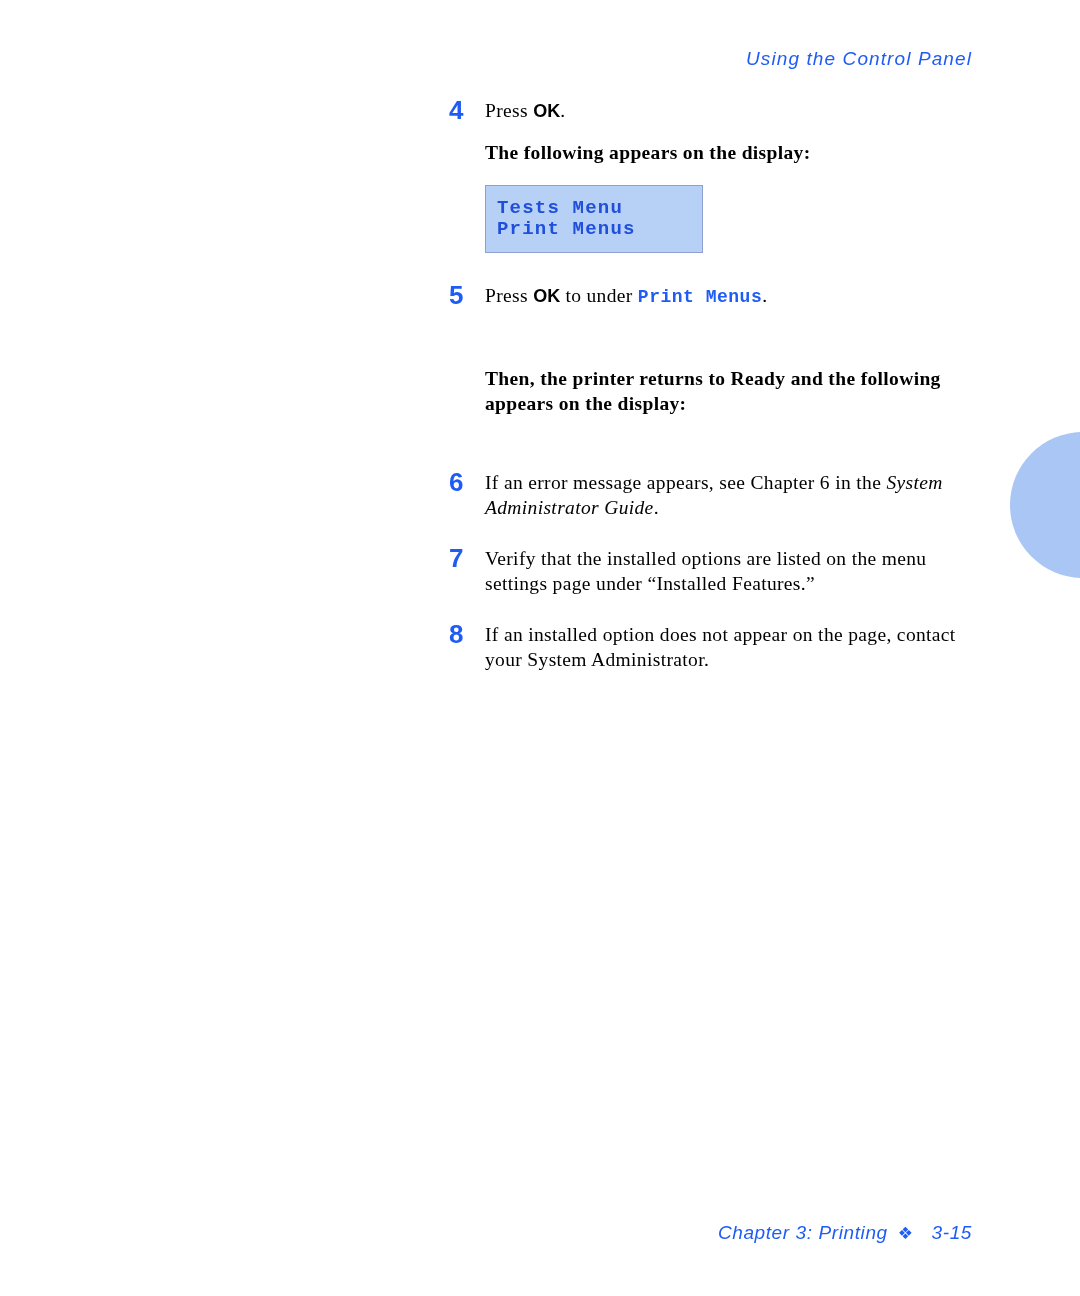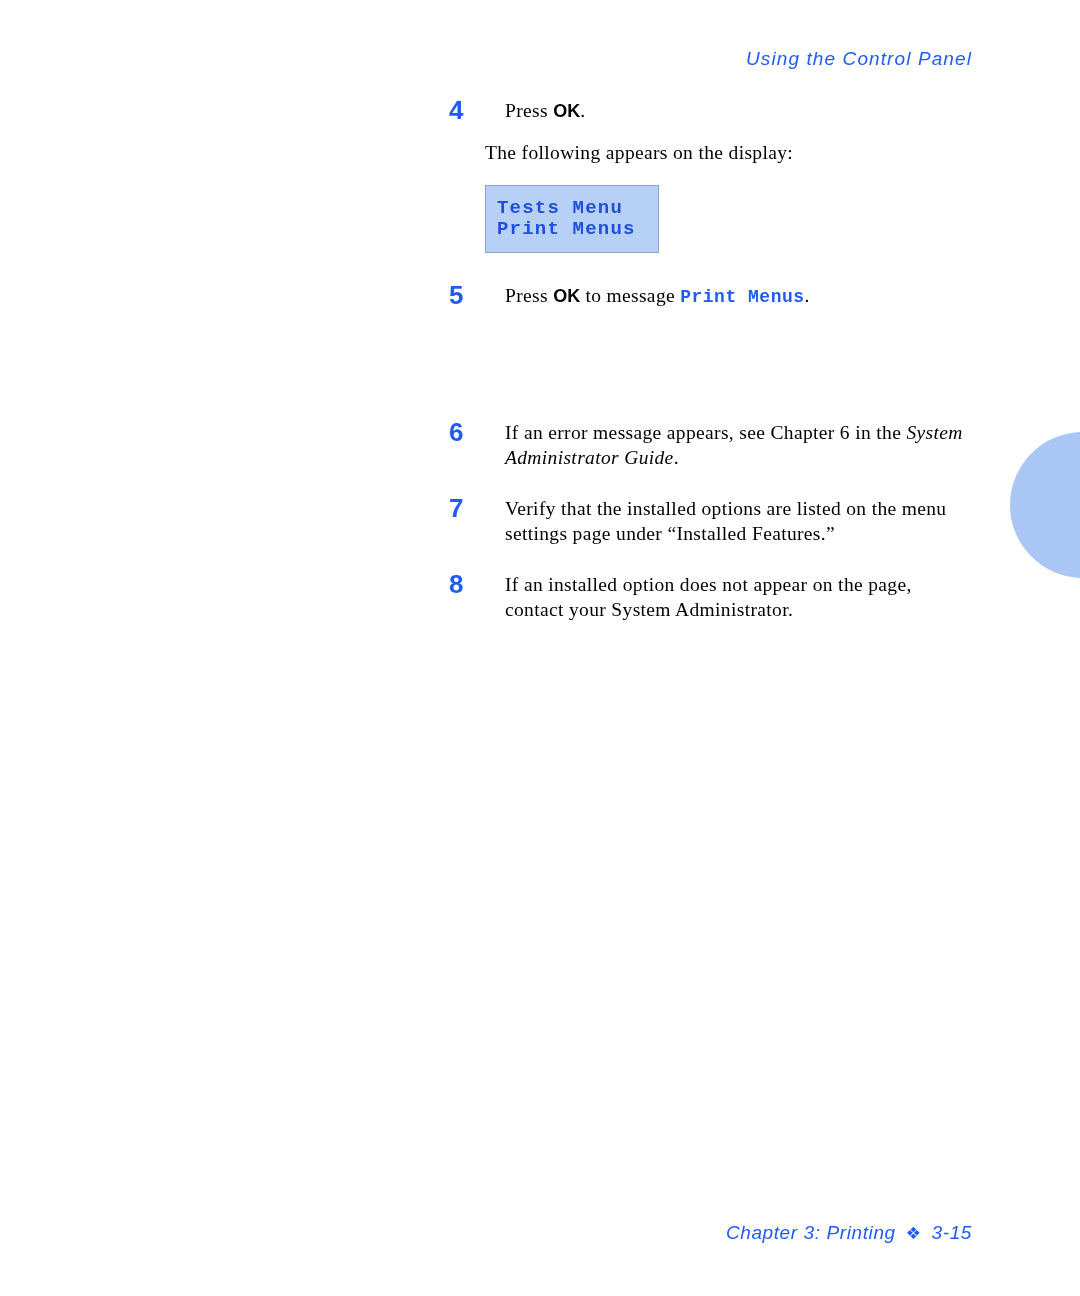--- a/index.html
+++ b/index.html
@@ -63,26 +63,26 @@
     font-family: "Liberation Sans", "DejaVu Sans", sans-serif;
     font-weight: bold;
     font-size: 26px;
     line-height: 1;
     color: #1f5cf5;
   }
   .step-body {
     font-size: 19.5px;
     line-height: 25px;
     letter-spacing: 0.35px;
-    margin-left: 20px;
   }
   .para {
     font-size: 19.5px;
     line-height: 25px;
     letter-spacing: 0.35px;
+    font-weight: bold;
   }
   .ui-bold {
     font-family: "Liberation Sans", "DejaVu Sans", sans-serif;
     font-weight: bold;
     font-size: 18px;
     letter-spacing: 0;
   }
   .mono-blue {
     font-family: "Liberation Mono", "DejaVu Sans Mono", monospace;
     font-weight: bold;
@@ -90,21 +90,21 @@
     color: #1f5cf5;
     letter-spacing: 0.5px;
   }
   .ital {
     font-style: italic;
   }
 
   
   .lcd {
     box-sizing: border-box;
-    width: 174px;
+    width: 218px;
     background: #b7d0f5;
     border: 1px solid #8f9fcf;
     padding: 12px 0 12px 11px;
   }
   .lcd-line {
     font-family: "Liberation Mono", "DejaVu Sans Mono", monospace;
     font-weight: bold;
     font-size: 19px;
     line-height: 21px;
     letter-spacing: 1.2px;
@@ -131,21 +131,21 @@
     letter-spacing: 0.6px;
     color: #1f5cf5;
     white-space: nowrap;
   }
   .footer .diamond {
     font-style: normal;
     margin: 0 10px;
     font-size: 17px;
   }
   .footer .pagenum {
-    margin-left: 0;
+    margin-left: 8px;
   }
 </style>
 </head>
 <body>
 
 <div class="tab-circle"></div>
 
 <div class="running-header">Using the Control Panel</div>
 
 <div class="content">
@@ -167,31 +167,34 @@
     <div class="lcd">
       <div class="lcd-line">Tests Menu</div>
       <div class="lcd-line">Print Menus</div>
     </div>
   </div>
 
   <div class="sp-30"></div>
 
   <div class="step">
     <div class="step-num">5</div>
-    <div class="step-body"><span>Press </span><span class="ui-bold">OK</span><span> to message </span><span class="mono-blue">Print Menus</span><span>.</span></div>
+    <div class="step-body"><span>Press </span><span class="ui-bold">OK</span><span> to under </span><span class="mono-blue">Print Menus</span><span>.</span></div>
   </div>
 
   <div class="sp-12"></div>
 
 
   <div class="sp-20"></div>
 
 
   <div class="sp-24"></div>
 
+  <div class="step">
+    <div class="para">Then, the printer returns to Ready and the following appears on the display:</div>
+  </div>
 
   <div class="sp-20"></div>
 
 
   <div class="sp-34"></div>
 
   <div class="step">
     <div class="step-num">6</div>
     <div class="step-body"><span>If an error message appears, see Chapter 6 in the </span><span class="ital">System Administrator Guide</span><span>.</span></div>
   </div>

